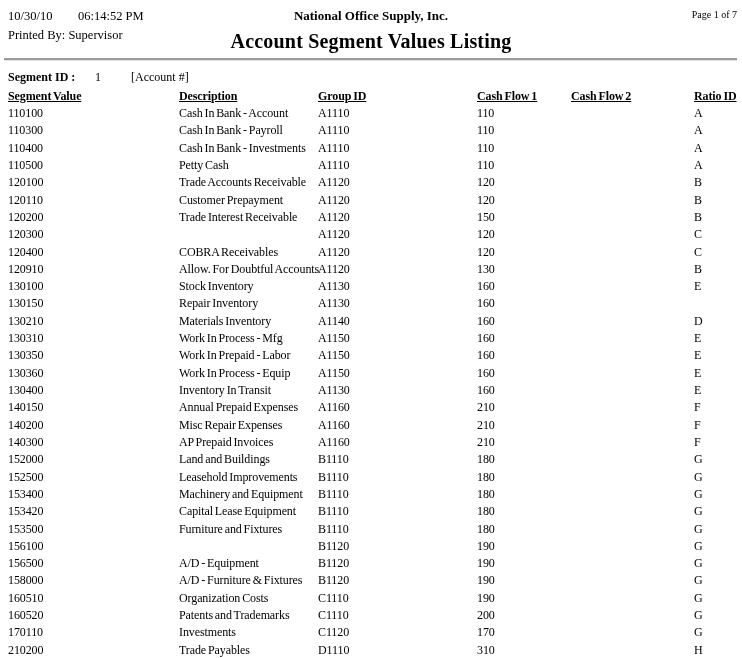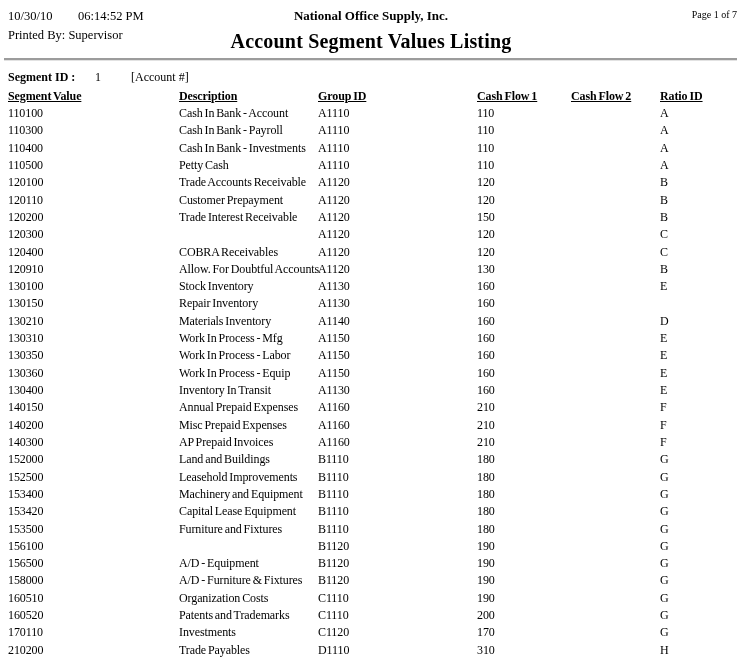--- a/index.html
+++ b/index.html
@@ -23,21 +23,21 @@
   .separator{position:absolute;left:4px;right:5px;top:58px;height:2px;background:#9c9c9c;border-bottom:1px solid #e2e2e2;}
 
   
   .segment-row{position:absolute;left:0;top:70px;height:16px;font-size:12px;width:100%;}
   .seg-label{position:absolute;left:8px;font-weight:bold;white-space:nowrap;}
   .seg-id{position:absolute;left:95px;white-space:nowrap;}
   .seg-name{position:absolute;left:131px;white-space:nowrap;}
 
   
   .c1{left:8px;text-align:center;}  .c2{left:152px;margin-left:27px;} .c3{left:318px;}
-  .c4{left:477px;}.c5{left:571px;} .c6{left:660px;}
+  .c4{left:477px;}.c5{left:571px;} .c6{left:694px;}
 
   .colheads{position:absolute;left:0;top:89px;height:16px;width:100%;font-size:12px;}
   .colheads span{
     position:absolute;top:0;
     font-weight:bold;text-decoration:underline;
     white-space:nowrap;letter-spacing:-0.1px;word-spacing:-1px;
   }
 
   .tbody{position:absolute;left:0;top:105px;width:100%;}
   .row{position:relative;height:17.32px;font-size:12px;}
@@ -182,21 +182,21 @@
       <div class="row">
         <span class="cell c1">130310</span>
         <span class="cell c2">Work In Process - Mfg</span>
         <span class="cell c3">A1150</span>
         <span class="cell c4">160</span>
         <span class="cell c5"></span>
         <span class="cell c6">E</span>
       </div>
       <div class="row">
         <span class="cell c1">130350</span>
-        <span class="cell c2">Work In Process - Labor</span>
+        <span class="cell c2">Work In Prepaid - Labor</span>
         <span class="cell c3">A1150</span>
         <span class="cell c4">160</span>
         <span class="cell c5"></span>
         <span class="cell c6">E</span>
       </div>
       <div class="row">
         <span class="cell c1">130360</span>
         <span class="cell c2">Work In Process - Equip</span>
         <span class="cell c3">A1150</span>
         <span class="cell c4">160</span>
@@ -214,21 +214,21 @@
       <div class="row">
         <span class="cell c1">140150</span>
         <span class="cell c2">Annual Prepaid Expenses</span>
         <span class="cell c3">A1160</span>
         <span class="cell c4">210</span>
         <span class="cell c5"></span>
         <span class="cell c6">F</span>
       </div>
       <div class="row">
         <span class="cell c1">140200</span>
-        <span class="cell c2">Misc Prepaid Expenses</span>
+        <span class="cell c2">Misc Repair Expenses</span>
         <span class="cell c3">A1160</span>
         <span class="cell c4">210</span>
         <span class="cell c5"></span>
         <span class="cell c6">F</span>
       </div>
       <div class="row">
         <span class="cell c1">140300</span>
         <span class="cell c2">AP Prepaid Invoices</span>
         <span class="cell c3">A1160</span>
         <span class="cell c4">210</span>

